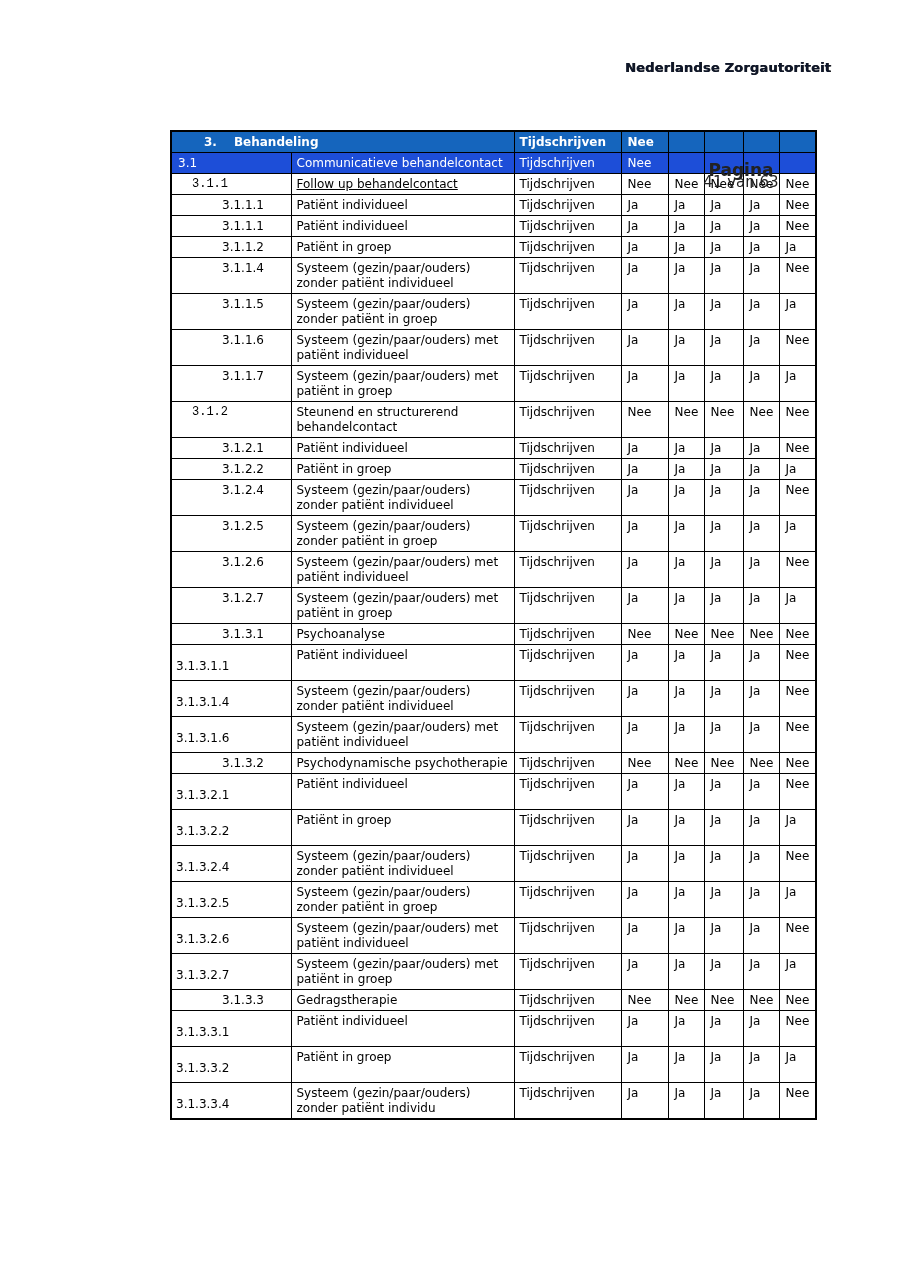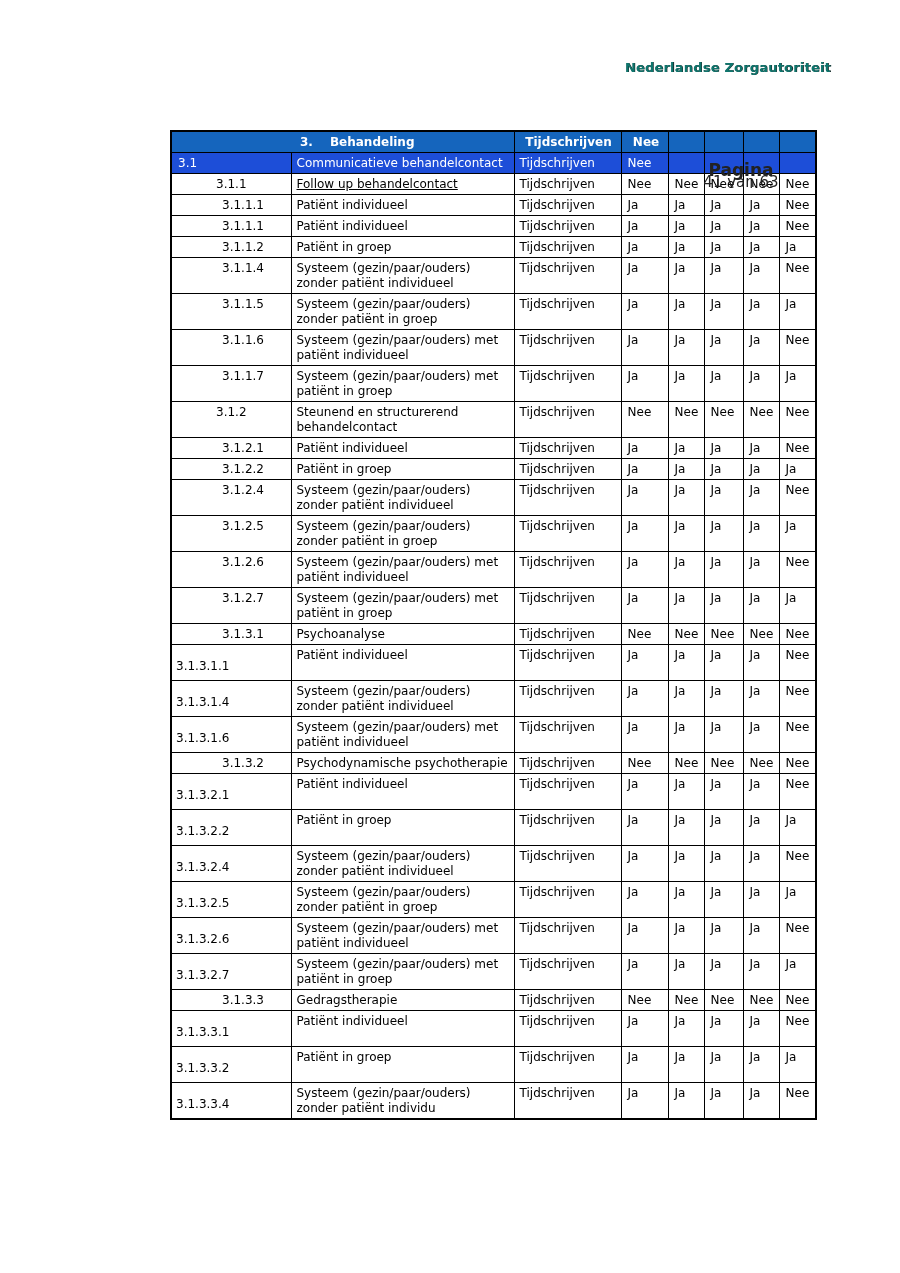--- a/index.html
+++ b/index.html
@@ -9,21 +9,21 @@
     position: relative;
     font-family: "DejaVu Sans", "Liberation Sans", sans-serif;
     color: #000;
     overflow: hidden;
   }
   .logo {
     position: absolute;
     top: 60px; right: 69px;
     font-size: 13px;
     font-weight: bold;
-    color: #0f766e;
+    color: #0f172a;
     letter-spacing: 0.2px;
     text-shadow: 0.6px 0 0 #1c1c1c;
   }
   .table-wrap {
     position: absolute;
     left: 170px; top: 130px;
     width: 646px;
   }
   table {
     border-collapse: collapse;
@@ -38,32 +38,31 @@
     vertical-align: top;
     padding: 3px 3px 2px 5px;
     height: 21px;
     overflow: hidden;
     word-wrap: break-word;
   }
   tr.header td {
     background: #1565bd;
     color: #ffffff;
     font-weight: bold;
-    text-align: center;
   }
   tr.section td {
     background: #1d4ed8;
     color: #ffffff;
     font-weight: normal;
   }
   .hnum { margin-left: 27px; }
   .htitle { margin-left: 17px; font-weight: bold; }
   td.code { padding-right: 2px; }
   td.code.lvl2 { padding-left: 6px; }
-  td.code.lvl3 { padding-left: 44px; }
+  td.code.lvl3 { padding-left: 20px; font-family: Liberation Mono, monospace; }
   td.code.lvl4 { padding-left: 50px; margin-top: 30px; }
   td.code.lvl5 {
     padding-left: 4px;
     vertical-align: bottom;
     height: 36px;
     padding-bottom: 6px;
   }
   td.val { padding-left: 6px; }
   span.u { text-decoration: underline; }
   .page-overlay {

